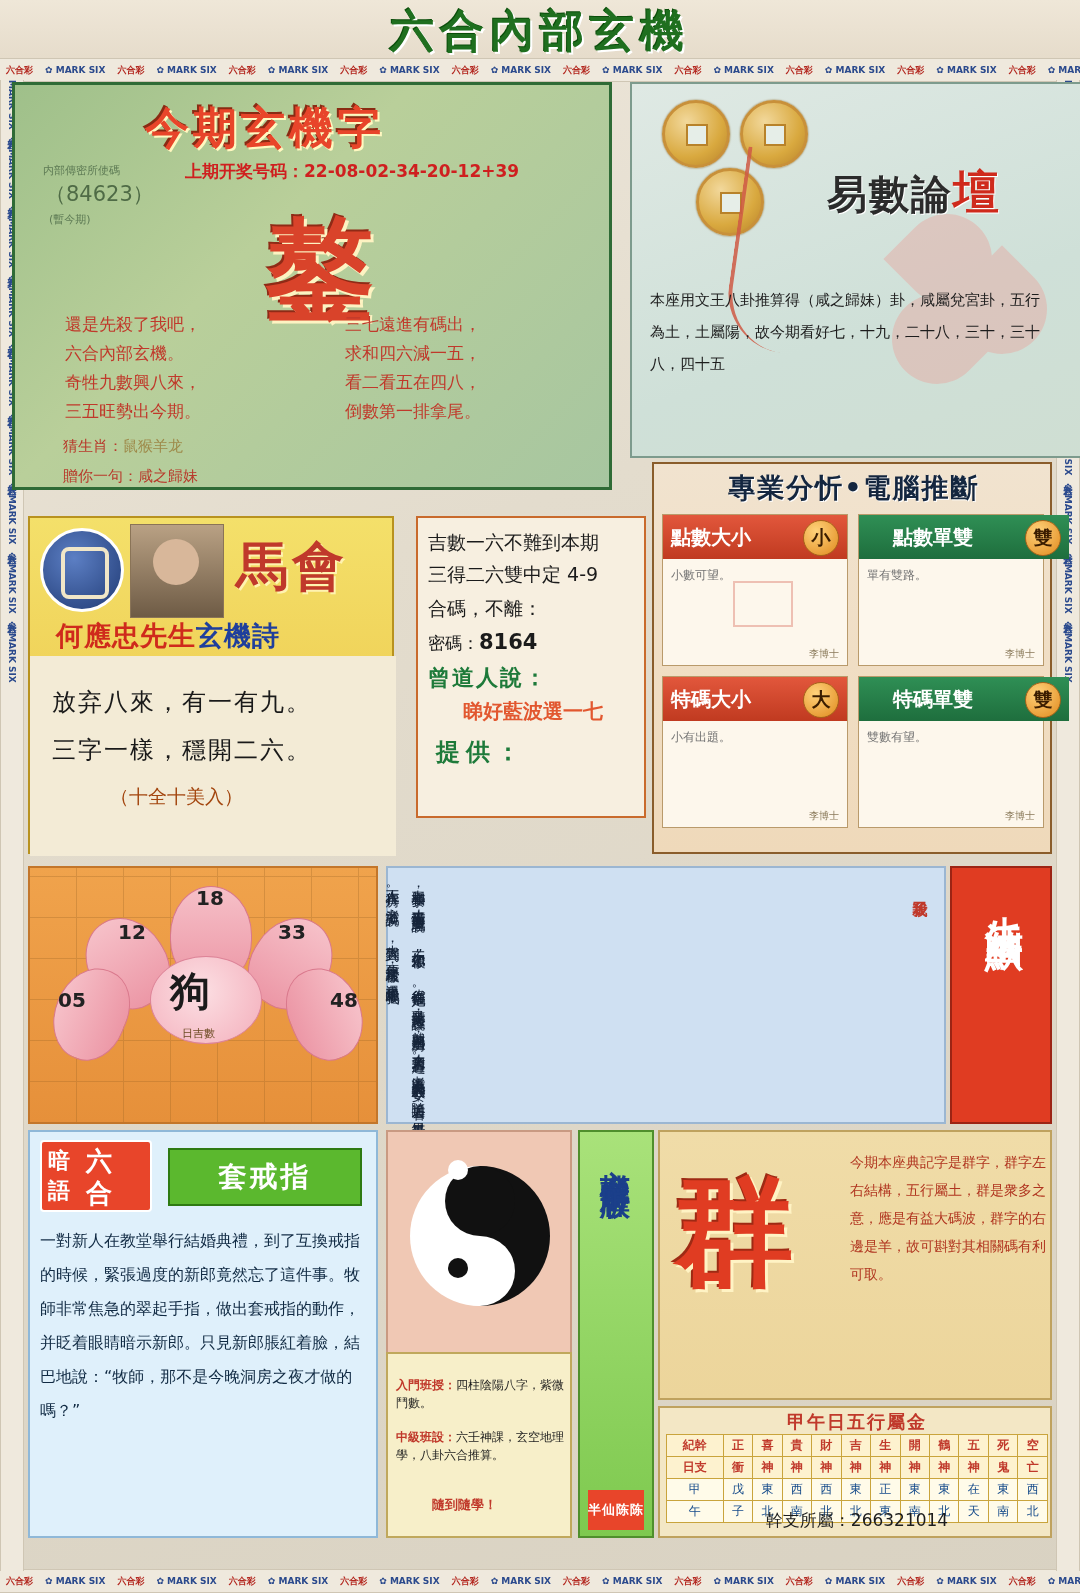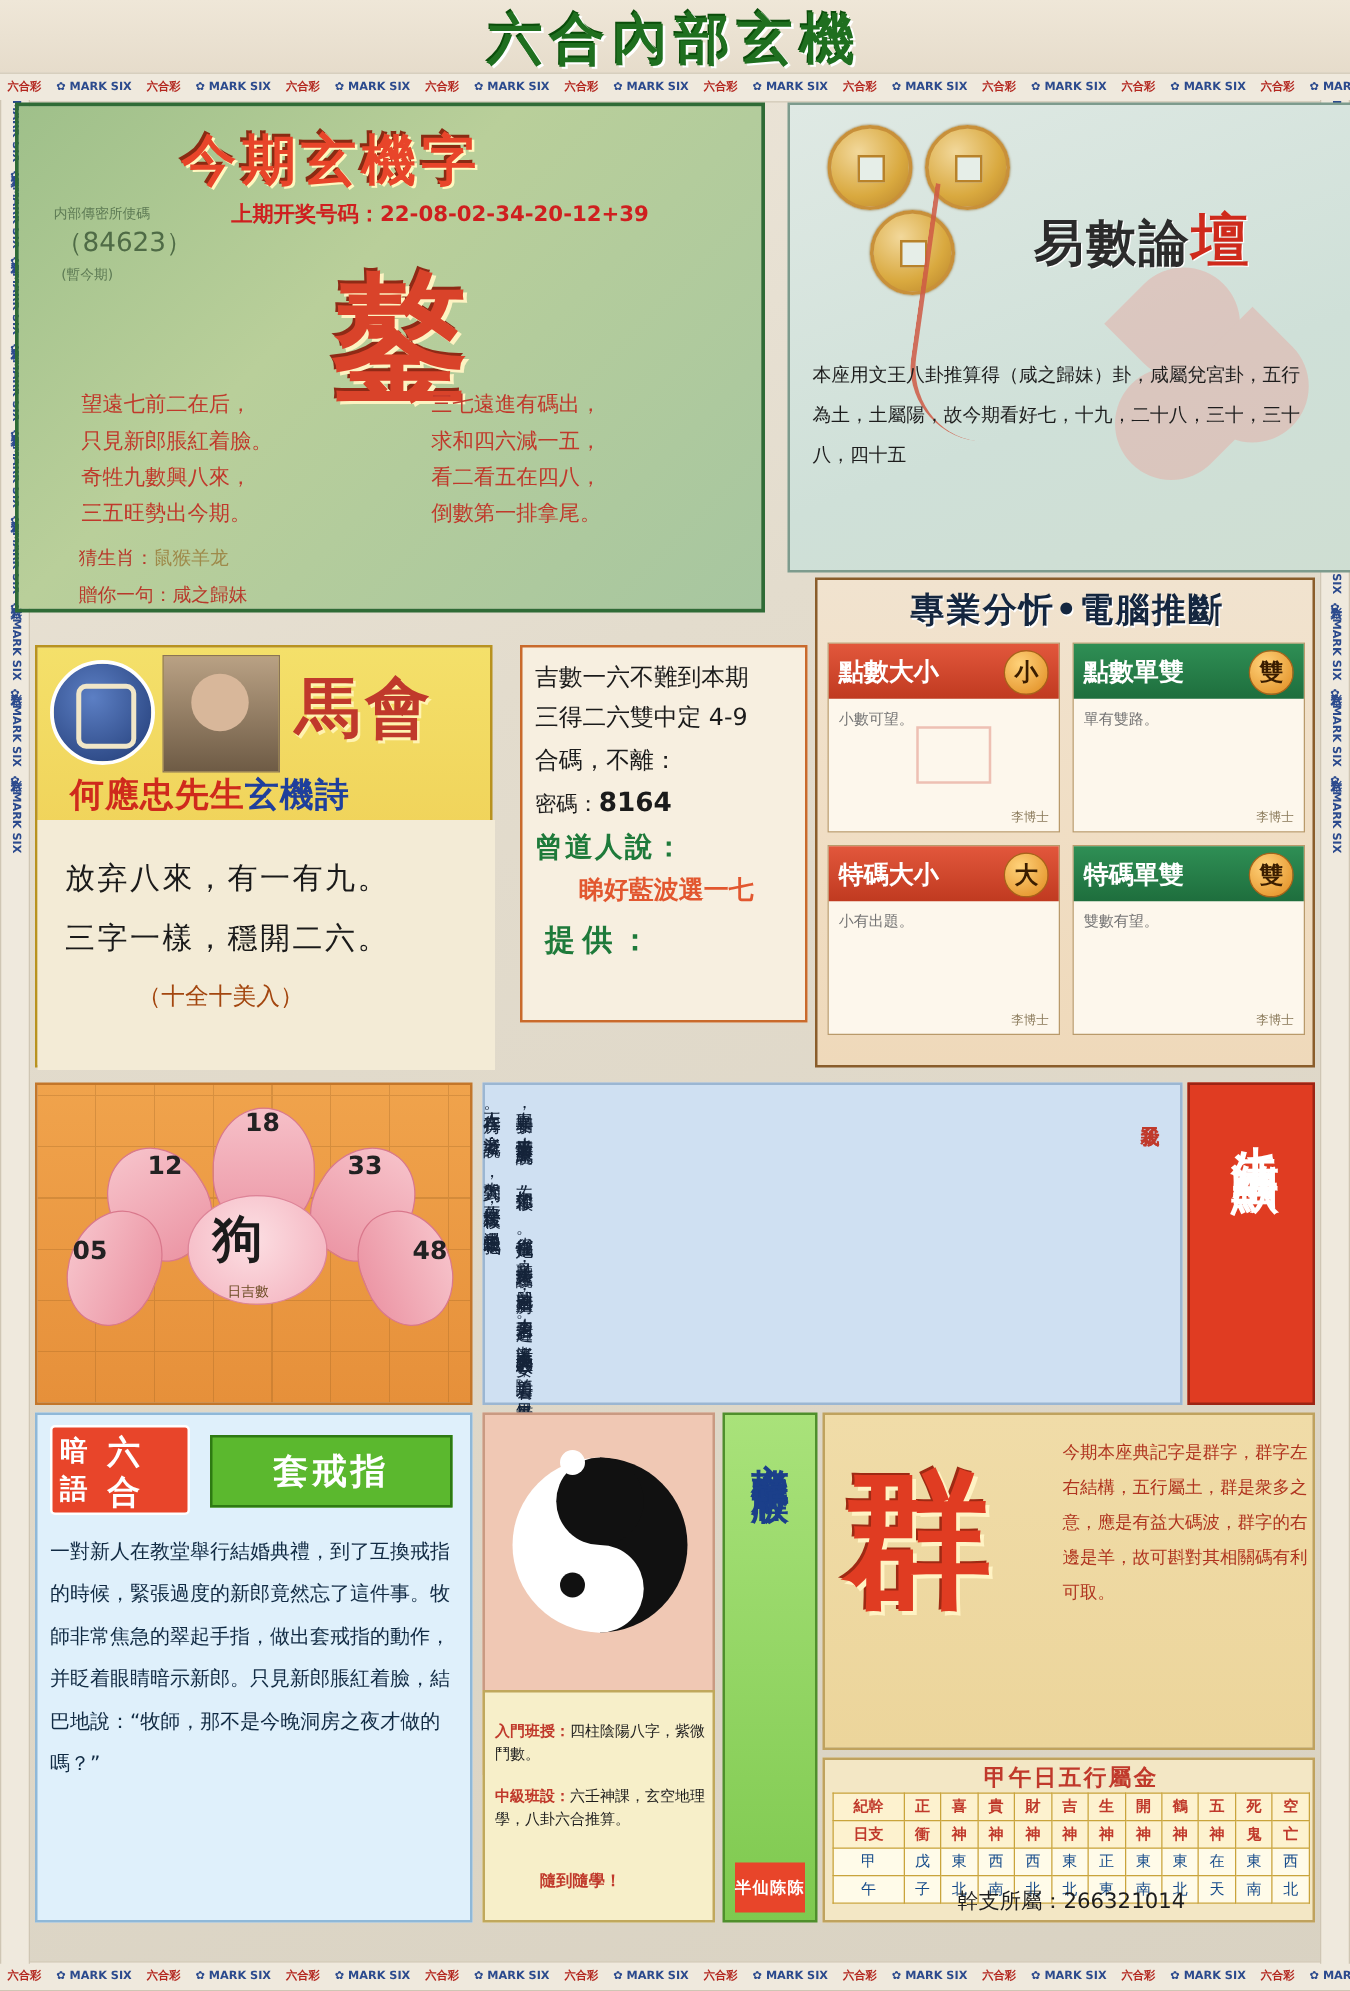--- a/index.html
+++ b/index.html
@@ -83,21 +83,21 @@
   .zy-title{position:absolute;left:0;top:6px;width:400px;text-align:center;font-size:27px;font-weight:bold;
     color:#14263f;letter-spacing:2px;text-shadow:1px 1px 0 #fff;}
   .zy-cell{position:absolute;width:184px;height:150px;background:#fdf7ec;border:1px solid #b99a6b;}
   .zy-c1{left:8px;top:50px;}
   .zy-c2{left:204px;top:50px;}
   .zy-c3{left:8px;top:212px;}
   .zy-c4{left:204px;top:212px;}
   .zy-head{position:absolute;left:0;top:0;width:184px;height:44px;display:flex;align-items:center;}
   .zy-head .lbl{font-size:20px;font-weight:bold;color:#fff;padding:0 8px;line-height:44px;}
   .zy-head.red{background:linear-gradient(180deg,#e2573c,#c03a20);}
-  .zy-head.green{background:linear-gradient(180deg,#2f8f55,#1e6e3d);}
+  .zy-head.green{background:linear-gradient(180deg,#2f8f55,#1e6e3d);padding-left:26px;}
   .zy-ball{position:absolute;right:8px;top:5px;width:34px;height:34px;border-radius:50%;
     background:radial-gradient(circle at 35% 30%,#ffd27a,#e08a1e);color:#3a1d00;font-size:19px;font-weight:bold;
     display:flex;align-items:center;justify-content:center;border:1px solid #a7631a;}
   .zy-note{position:absolute;left:8px;top:52px;font-size:12px;color:#737373;}
   .zy-sign{position:absolute;right:8px;bottom:4px;font-size:10px;color:#8a7a5a;}
   .zy-stamp{position:absolute;left:70px;top:66px;width:56px;height:42px;border:2px solid #d05a4a;opacity:.35;}
 
   
   .jishu{left:416px;top:516px;width:230px;height:302px;background:#f7efe0;border:2px solid #c96a2c;}
   .ji-line{position:absolute;left:10px;font-size:19px;color:#1b1b1b;line-height:28px;}
@@ -213,22 +213,22 @@
     </div>
 
   <div class="box xuanji">
     <div class="xuanji-title">今期玄機字</div>
     <div class="prev-draw">上期开奖号码：22-08-02-34-20-12+39</div>
     <div class="code-small">内部傳密所使碼</div>
     <div class="code-num">（84623）</div>
     <div class="code-note">(暫今期)</div>
     <div class="bigchar">鏊</div>
     <div class="poemL">
-      <div>望遠七前二在后，</div>
-      <div>只見新郎脹紅着臉。</div>
+      <div>還是先殺了我吧，</div>
+      <div>六合內部玄機。</div>
       <div>奇牲九數興八來，</div>
       <div>三五旺勢出今期。</div>
     </div>
     <div class="poemR">
       <div>三七遠進有碼出，</div>
       <div>求和四六減一五，</div>
       <div>看二看五在四八，</div>
       <div>倒數第一排拿尾。</div>
     </div>
     <div class="guess">

